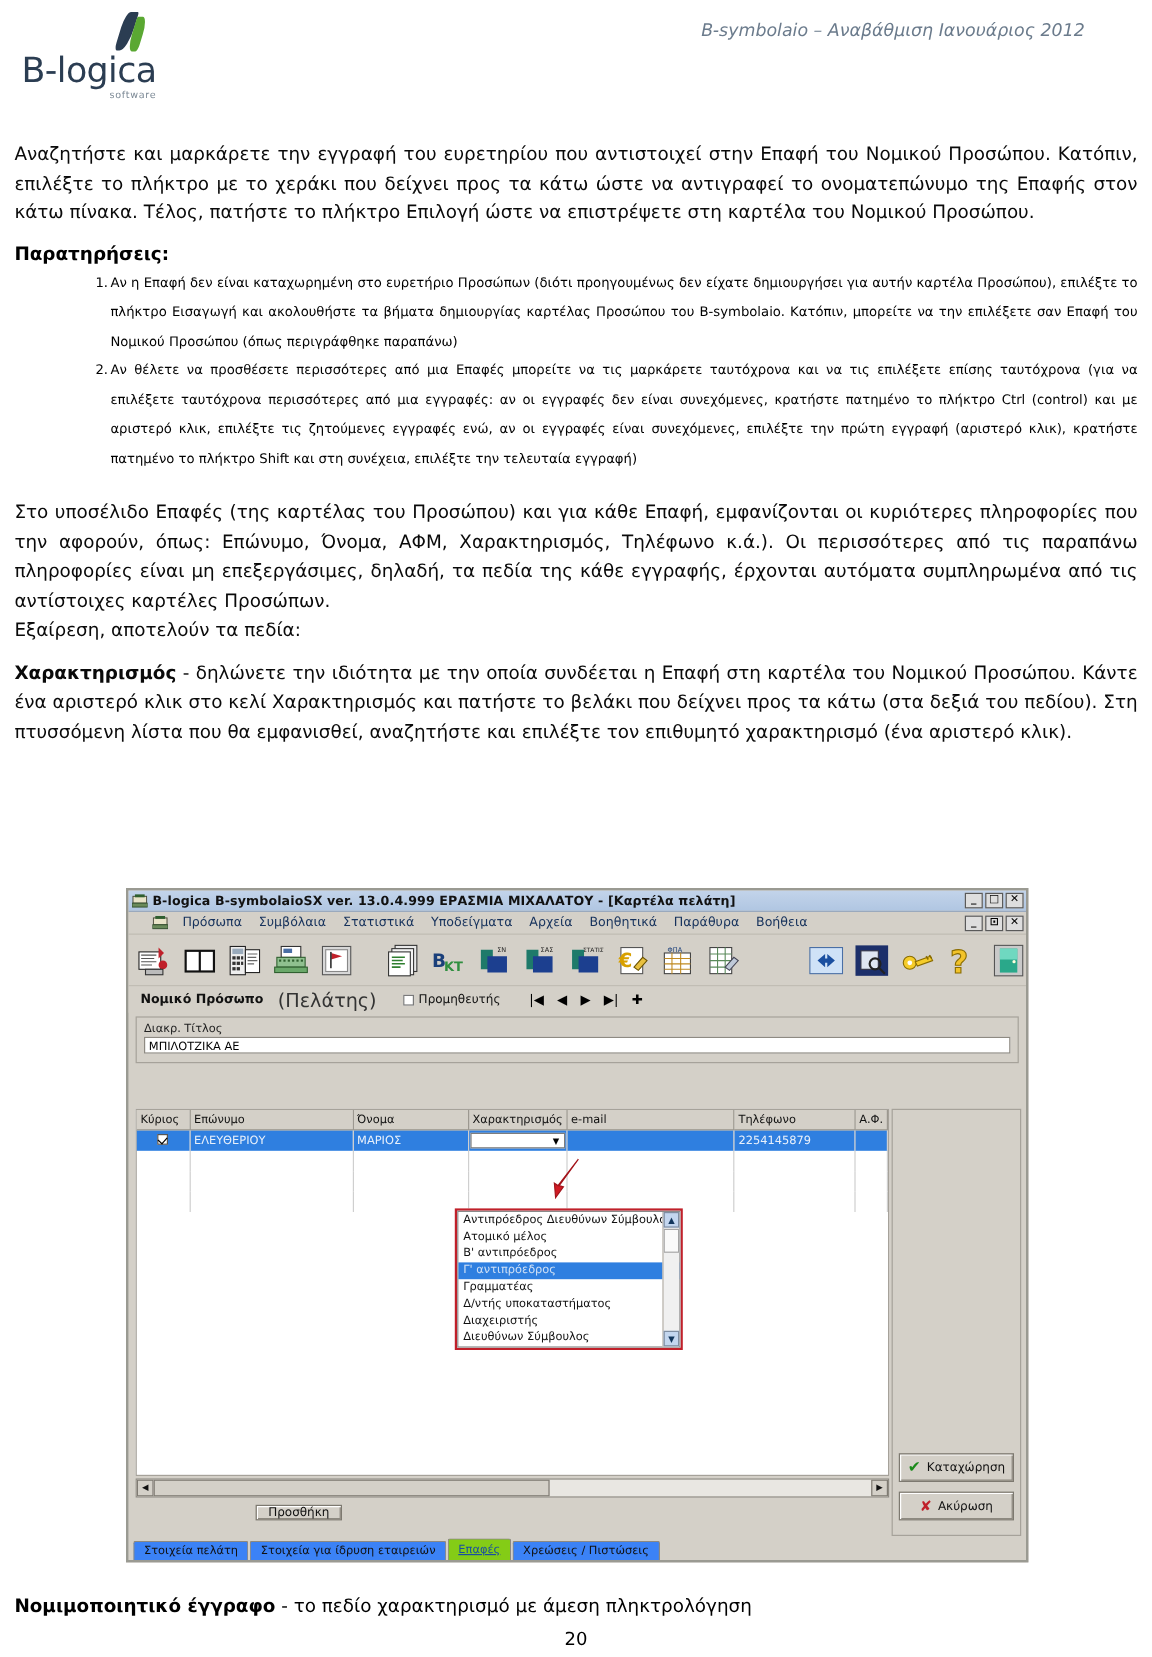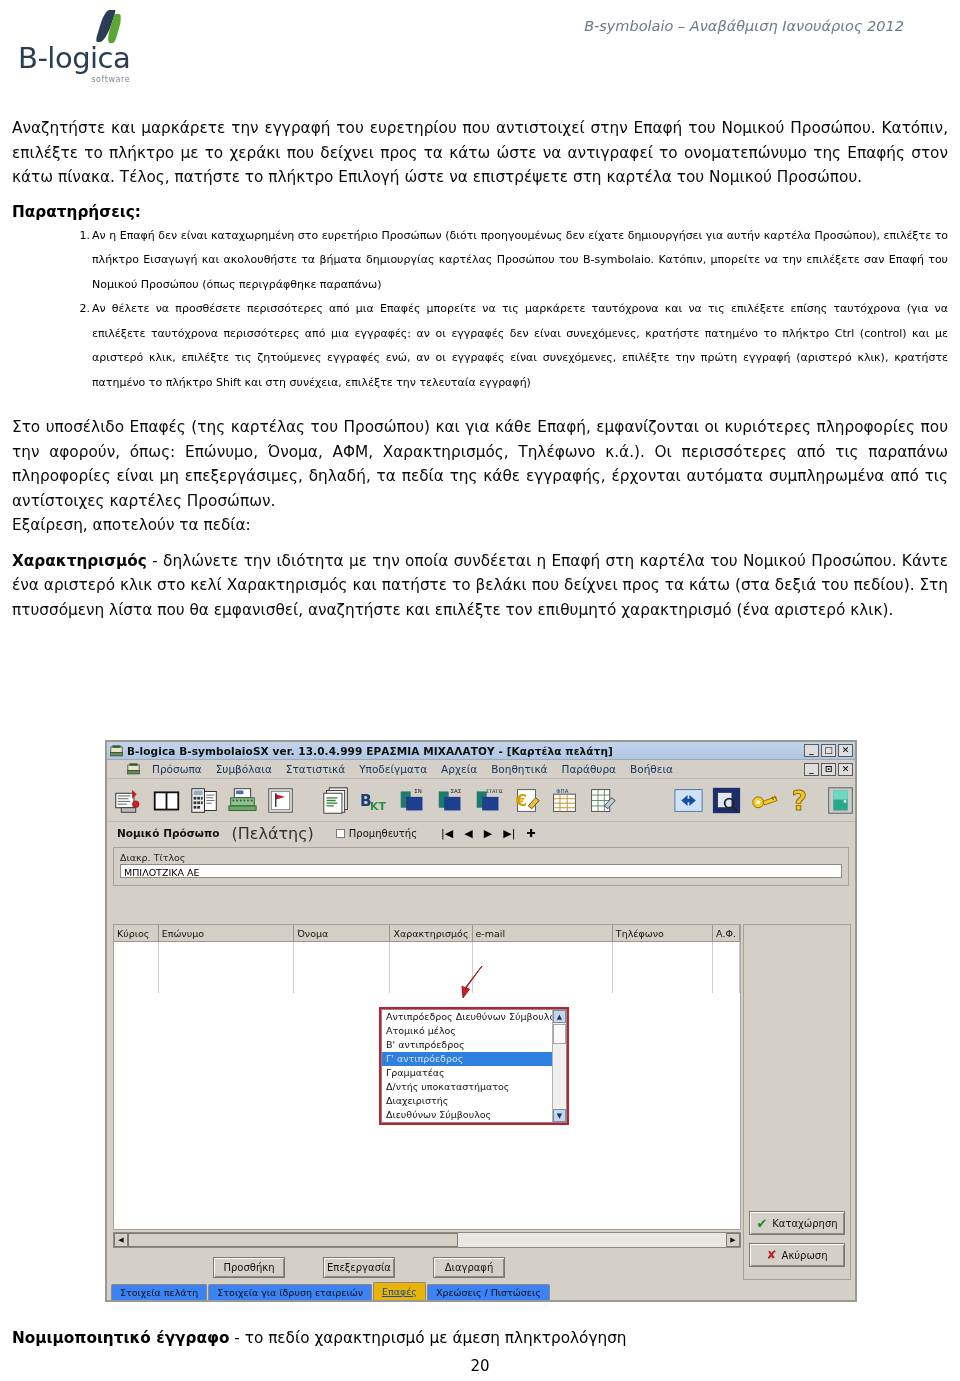--- a/index.html
+++ b/index.html
@@ -445,24 +445,25 @@
   }
   .hs-track { flex: 1 1 auto; }
 
   .actionbtns {
     position: absolute;
     left: 6px;
     top: 512px;
     width: 628px;
     height: 26px;
     display: flex;
-    align-items: center;
+    align-items: flex-start;
     padding-left: 100px;
     box-sizing: border-box;
     gap: 38px;
+    flex-direction: column;
   }
   .abtn {
     width: 72px; height: 21px;
     background: #d4d0c8;
     border: 1px solid #7d7970;
     box-shadow: inset 1px 1px 0 #fff, inset -1px -1px 0 #8d8980;
     display: flex; align-items: center; justify-content: center;
     font-size: 10px;
     color: #111;
     box-sizing: border-box;
@@ -484,21 +485,21 @@
     padding: 0 8px;
     display: flex; align-items: center;
     font-size: 9.5px;
     color: #111;
     margin-right: 1px;
     border-radius: 2px 2px 0 0;
     box-sizing: border-box;
     white-space: nowrap;
   }
   .tab.active {
-    background: #eab308;
+    background: #84cc16;
     color: #1a4fa0;
     text-decoration: underline;
     height: 18px;
   }
 
   .rightpane {
     position: absolute;
     right: 4px;
     top: 182px;
     width: 108px;
@@ -770,20 +771,33 @@
           <th style="width:38px">Κύριος</th>
           <th style="width:134px">Επώνυμο</th>
           <th style="width:93px">Όνομα</th>
           <th style="width:75px">Χαρακτηρισμός</th>
           <th style="width:140px">e-mail</th>
           <th style="width:96px">Τηλέφωνο</th>
           <th>Α.Φ.</th>
         </tr>
       </thead>
       <tbody>
+        <tr class="selrow">
+          <td style="text-align:center"><span class="cellchk"></span></td>
+          <td>ΕΛΕΥΘΕΡΙΟΥ</td>
+          <td>ΜΑΡΙΟΣ</td>
+          <td style="padding:1px 1px">
+            <div class="combocell">
+              <span class="arrowbtn">▼</span>
+            </div>
+          </td>
+          <td></td>
+          <td>2254145879</td>
+          <td></td>
+        </tr>
         <tr class="emptyrow">
             <td></td>
             <td></td>
             <td></td>
             <td></td>
             <td></td>
             <td></td>
             <td></td>
           </tr>
         <tr class="emptyrow">

